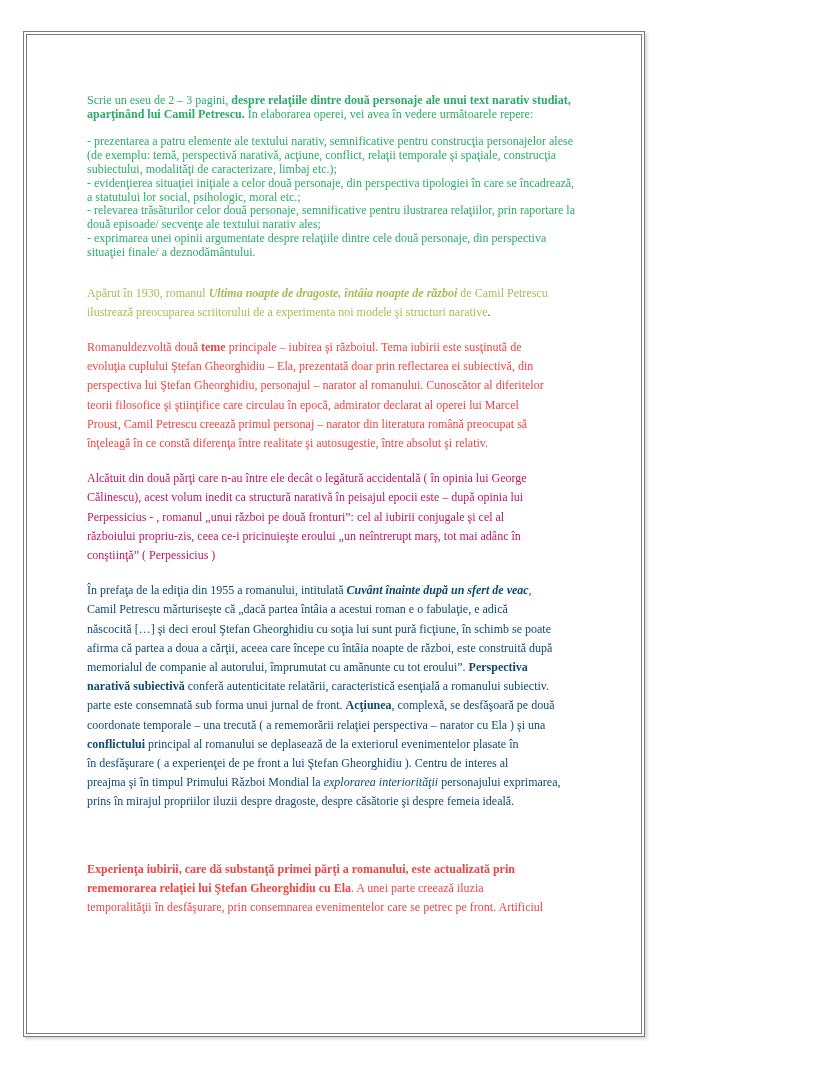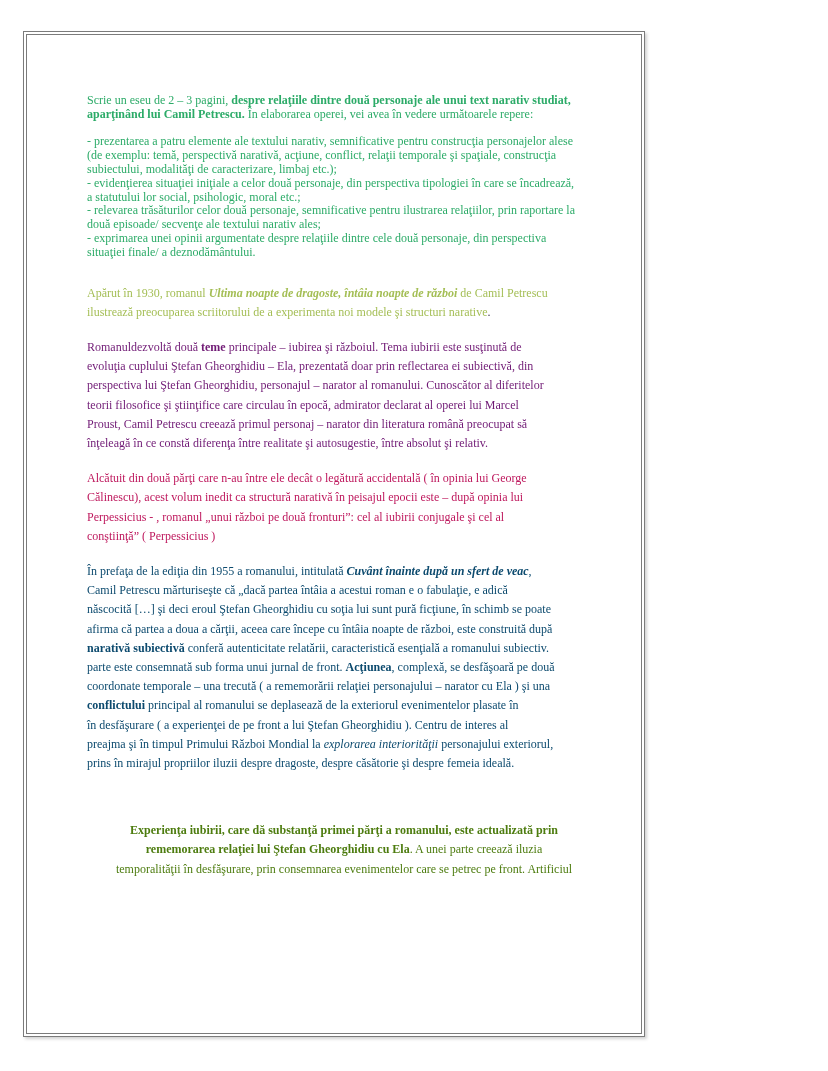--- a/index.html
+++ b/index.html
@@ -64,46 +64,48 @@
         <div class="tline"><span>a statutului lor social, psihologic, moral etc.;</span></div>
         <div class="tline"><span>- relevarea trăsăturilor celor două personaje, semnificative pentru ilustrarea relaţiilor, prin raportare la</span></div>
         <div class="tline"><span>două episoade/ secvenţe ale textului narativ ales;</span></div>
         <div class="tline"><span>- exprimarea unei opinii argumentate despre relaţiile dintre cele două personaje, din perspectiva</span></div>
         <div class="tline"><span>situaţiei finale/ a deznodământului.</span></div>
       </div>
     <div class="body-para p1" style="color: rgb(164, 190, 85);">
         <div class="tline"><span>Apărut în 1930, romanul </span><span class="b i">Ultima noapte de dragoste, întâia noapte de război</span><span> de Camil Petrescu</span></div>
         <div class="tline"><span>ilustrează preocuparea scriitorului de a experimenta noi modele şi structuri narative</span><span style="color: rgb(62, 53, 82);">.</span></div>
       </div>
-    <div class="body-para p2" style="color: #701a75;">
+    <div class="body-para p2" style="color: #ef4444;">
         <div class="tline"><span>Romanuldezvoltă două </span><span class="b">teme</span><span> principale – iubirea şi războiul. Tema iubirii este susţinută de</span></div>
         <div class="tline"><span>evoluţia cuplului Ştefan Gheorghidiu – Ela, prezentată doar prin reflectarea ei subiectivă, din</span></div>
         <div class="tline"><span>perspectiva lui Ştefan Gheorghidiu, personajul – narator al romanului. Cunoscător al diferitelor</span></div>
         <div class="tline"><span>teorii filosofice şi ştiinţifice care circulau în epocă, admirator declarat al operei lui Marcel</span></div>
         <div class="tline"><span>Proust, Camil Petrescu creează primul personaj – narator din literatura română preocupat să</span></div>
         <div class="tline"><span>înţeleagă în ce constă diferenţa între realitate şi autosugestie, între absolut şi relativ.</span></div>
       </div>
     <div class="body-para p3" style="color: #be185d;">
         <div class="tline"><span>Alcătuit din două părţi care n-au între ele decât o legătură accidentală ( în opinia lui George</span></div>
         <div class="tline"><span>Călinescu), acest volum inedit ca structură narativă în peisajul epocii este – după opinia lui</span></div>
         <div class="tline"><span>Perpessicius - , romanul „unui război pe două fronturi”: cel al iubirii conjugale şi cel al</span></div>
+        <div class="tline"><span>războiului propriu-zis, ceea ce-i pricinuieşte eroului „un neîntrerupt marş, tot mai adânc în</span></div>
         <div class="tline"><span>conştiinţă” ( Perpessicius )</span></div>
       </div>
     <div class="body-para p4" style="color: #0c4a6e;">
         <div class="tline"><span>În prefaţa de la ediţia din 1955 a romanului, intitulată </span><span class="b i">Cuvânt înainte după un sfert de veac</span><span>,</span></div>
         <div class="tline"><span>Camil Petrescu mărturiseşte că „dacă partea întâia a acestui roman e o fabulaţie, e adică</span></div>
         <div class="tline"><span>născocită […] şi deci eroul Ştefan Gheorghidiu cu soţia lui sunt pură ficţiune, în schimb se poate</span></div>
         <div class="tline"><span>afirma că partea a doua a cărţii, aceea care începe cu întâia noapte de război, este construită după</span></div>
+        <div class="tline"><span>memorialul de companie al autorului, împrumutat cu amănunte cu tot eroului”. </span><span class="b">Perspectiva</span></div>
         <div class="tline"><span class="b">narativă subiectivă</span><span> conferă autenticitate relatării, caracteristică esenţială a romanului subiectiv.</span></div>
         <div class="tline"><span>parte este consemnată sub forma unui jurnal de front. </span><span class="b">Acţiunea</span><span>, complexă, se desfăşoară pe două</span></div>
-        <div class="tline"><span>coordonate temporale – una trecută ( a rememorării relaţiei personajului – narator cu Ela ) şi una</span></div>
+        <div class="tline"><span>coordonate temporale – una trecută ( a rememorării relaţiei perspectiva – narator cu Ela ) şi una</span></div>
         <div class="tline"><span class="b">conflictului</span><span> principal al romanului se deplasează de la exteriorul evenimentelor plasate în</span></div>
         <div class="tline"><span>în desfăşurare ( a experienţei de pe front a lui Ştefan Gheorghidiu ). Centru de interes al</span></div>
-        <div class="tline"><span>preajma şi în timpul Primului Război Mondial la </span><span class="i">explorarea interiorităţii</span><span> personajului exteriorul,</span></div>
+        <div class="tline"><span>preajma şi în timpul Primului Război Mondial la </span><span class="i">explorarea interiorităţii</span><span> personajului exprimarea,</span></div>
         <div class="tline"><span>prins în mirajul propriilor iluzii despre dragoste, despre căsătorie şi despre femeia ideală.</span></div>
       </div>
-    <div class="body-para p5" style="color: #4d7c0f; text-align: center;">
+    <div class="body-para p5" style="color: #ef4444;">
         <div class="tline"><span class="b">Experienţa iubirii, care dă substanţă primei părţi a romanului, este actualizată prin</span></div>
         <div class="tline"><span class="b">rememorarea relaţiei lui Ştefan Gheorghidiu cu Ela</span><span>. A unei parte creează iluzia</span></div>
         <div class="tline"><span>temporalităţii în desfăşurare, prin consemnarea evenimentelor care se petrec pe front. Artificiul</span></div>
       </div>
   </div>
 </div>
 
 </body></html>

